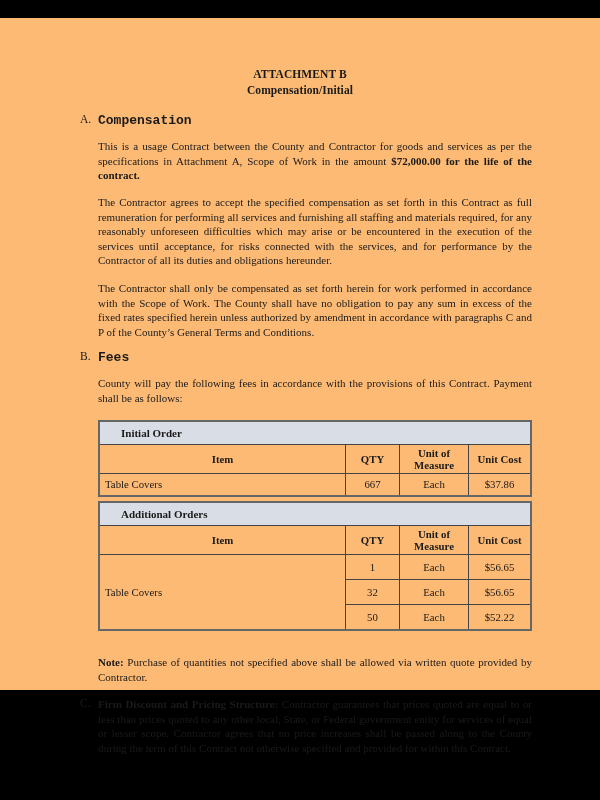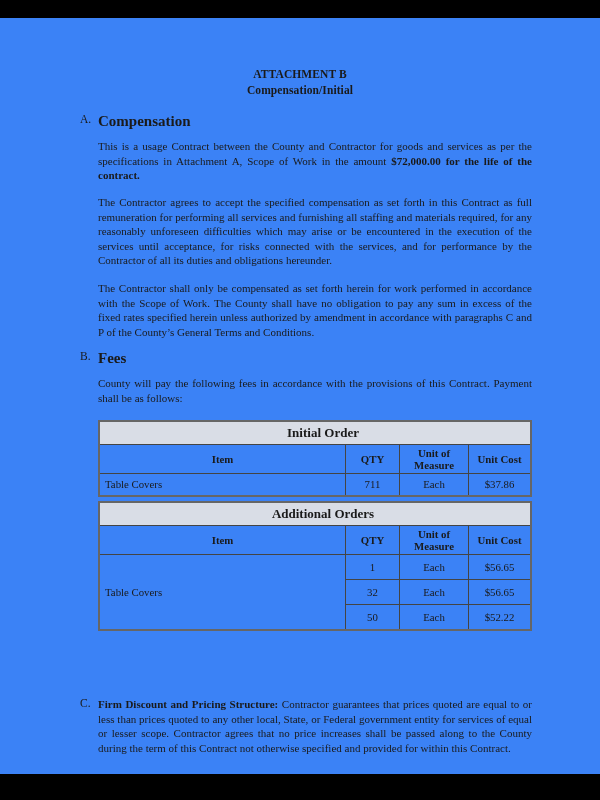--- a/index.html
+++ b/index.html
@@ -1,42 +1,42 @@
 <!DOCTYPE html>
 <html><head>
 <meta charset="utf-8">
 <style>
   html, body { margin: 0; padding: 0; }
   body {
     width: 600px; height: 800px; background: #000; position: relative; overflow: hidden;
     font-family: "Liberation Serif", serif; color: #1a1a1a;
   }
   .page {
-    position: absolute; left: 0; top: 18px; width: 600px; height: 756px; background: #3b82f6;
+    position: absolute; left: 0; top: 18px; width: 600px; height: 672px; background: #fdba74;
   }
   .title {
     position: absolute; left: 0; width: 600px; text-align: center;
     font-weight: bold; font-size: 11.5px; letter-spacing: 0.1px;
   }
   .sec-label { position: absolute; font-size: 11.5px; }
-  .sec-title { position: absolute; font-size: 15px; font-weight: bold; }
+  .sec-title { position: absolute; font-size: 13px; font-weight: bold; font-family: Liberation Mono, monospace; }
   .para {
     position: absolute; left: 98px; width: 434px; font-size: 11px; line-height: 14.6px;
     text-align: justify;
   }
   .para b { font-weight: bold; }
   table.fees {
     position: absolute; left: 98px; width: 434px; border-collapse: collapse;
     font-size: 10.8px;
   }
   table.fees td, table.fees th {
     border: 1.3px solid #444; padding: 0 5px; vertical-align: middle;
   }
   table.fees .caption-row td {
-    background: #d9dde6; font-weight: bold; text-align: center; height: 22px; font-size: 13px; padding-left: 21px;
+    background: #d9dde6; font-weight: bold; text-align: left; height: 22px; font-size: 11px; padding-left: 21px;
   }
   table.fees th { font-weight: bold; text-align: center; height: 28px; line-height: 12px; font-size: 10.8px; }
   table.fees td.c { text-align: center; }
   table.fees td.item { text-align: left; }
   .outer { border: 2px solid #666 !important; }
 </style>
 </head>
 <body>
 
 <div class="page">
@@ -64,21 +64,21 @@
       <td colspan="4">Initial Order</td>
     </tr>
     <tr>
       <th style="width:235px;">Item</th>
       <th style="width:43px;">QTY</th>
       <th style="width:58px;">Unit of Measure</th>
       <th>Unit Cost</th>
     </tr>
     <tr style="height:22px;">
       <td class="item">Table Covers</td>
-      <td class="c">711</td>
+      <td class="c">667</td>
       <td class="c">Each</td>
       <td class="c">$37.86</td>
     </tr>
   </tbody>
     </table>
 
   <table class="fees outer" style="top:483px;">
     <tbody>
         <tr class="caption-row">
       <td colspan="4">Additional Orders</td>
@@ -101,17 +101,18 @@
       <td class="c">$56.65</td>
     </tr>
     <tr style="height:25px;">
       <td class="c">50</td>
       <td class="c">Each</td>
       <td class="c">$52.22</td>
     </tr>
   </tbody>
     </table>
 
+  <div class="para" style="top:637px;"><b>Note:</b><span> Purchase of quantities not specified above shall be allowed via written quote provided by Contractor.</span></div>
 
   <div class="sec-label" style="left:80px; top:679px;">C.</div>
   <div class="para" style="top:679px;"><b>Firm Discount and Pricing Structure:</b><span> Contractor guarantees that prices quoted are equal to or less than prices quoted to any other local, State, or Federal government entity for services of equal or lesser scope. Contractor agrees that no price increases shall be passed along to the County during the term of this Contract not otherwise specified and provided for within this Contract.</span></div>
 
 </div>
 
 </body></html>

